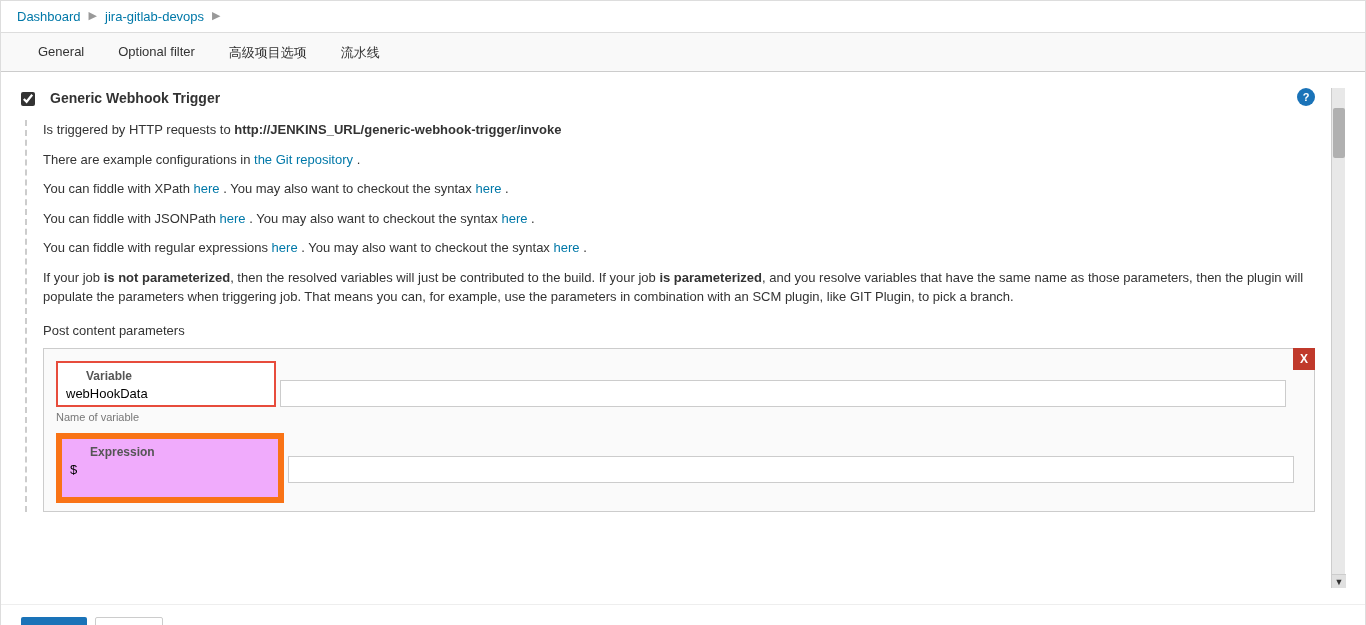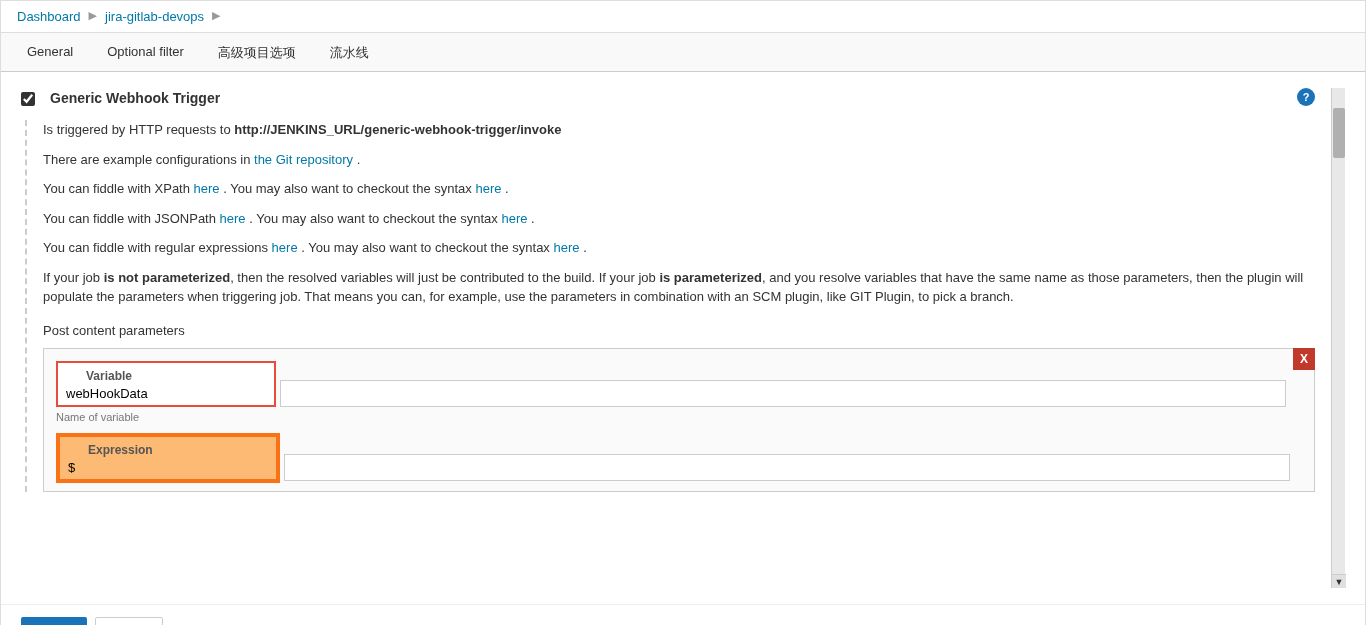--- a/index.html
+++ b/index.html
@@ -16,21 +16,21 @@
       font-size: 13px;
     }
     .breadcrumb a { color: #0078a8; text-decoration: none; }
     .breadcrumb-sep { color: #999; font-size: 11px; }
 
     
     .tabs {
       display: flex;
       border-bottom: 1px solid #ccc;
       background: #f9f9f9;
-      padding: 0 9px;
+      padding: 0 20px;
     }
     .tab {
       padding: 10px 16px;
       cursor: pointer;
       border: 1px solid transparent;
       border-bottom: none;
       margin-bottom: -1px;
       font-size: 13px;
       color: #333;
       background: transparent;
@@ -246,21 +246,21 @@
             <div style="margin-bottom:10px;">
               <div style="border: 2px solid #e74c3c; padding: 6px 8px 4px; background:#fff; display:inline-block; min-width:220px;">
                 <div class="field-label">Variable</div>
                 <input type="text" style="border: none; outline: none; font-size: 13px; width: 200px; background: transparent;" value="webHookData">
               </div>
               <input type="text" style="flex: 1 1 0%; border: 1px solid rgb(204, 204, 204); padding: 5px 8px; font-size: 13px; width: calc(100% - 240px); margin-left: 0px;">
             </div>
             <div style="font-size:11px; color:#777; margin-top:-6px; margin-bottom:10px;">Name of variable</div>
 
             <div>
-              <div style="border: 4px solid #f97316; padding: 6px 8px 4px; background:#fdba74; display:inline-block; min-width:220px;">
+              <div style="border: 6px solid #f97316; padding: 6px 8px 20px; background:#f0abfc; display:inline-block; min-width:220px;">
                 <div class="field-label">Expression</div>
                 <input type="text" style="border: none; outline: none; font-size: 13px; width: 200px; background: transparent;" value="$">
               </div>
               <input type="text" style="flex: 1 1 0%; border: 1px solid rgb(204, 204, 204); padding: 5px 8px; font-size: 13px; width: calc(100% - 240px);">
             </div>
           </div>
 
         </div>
       </div>
 

